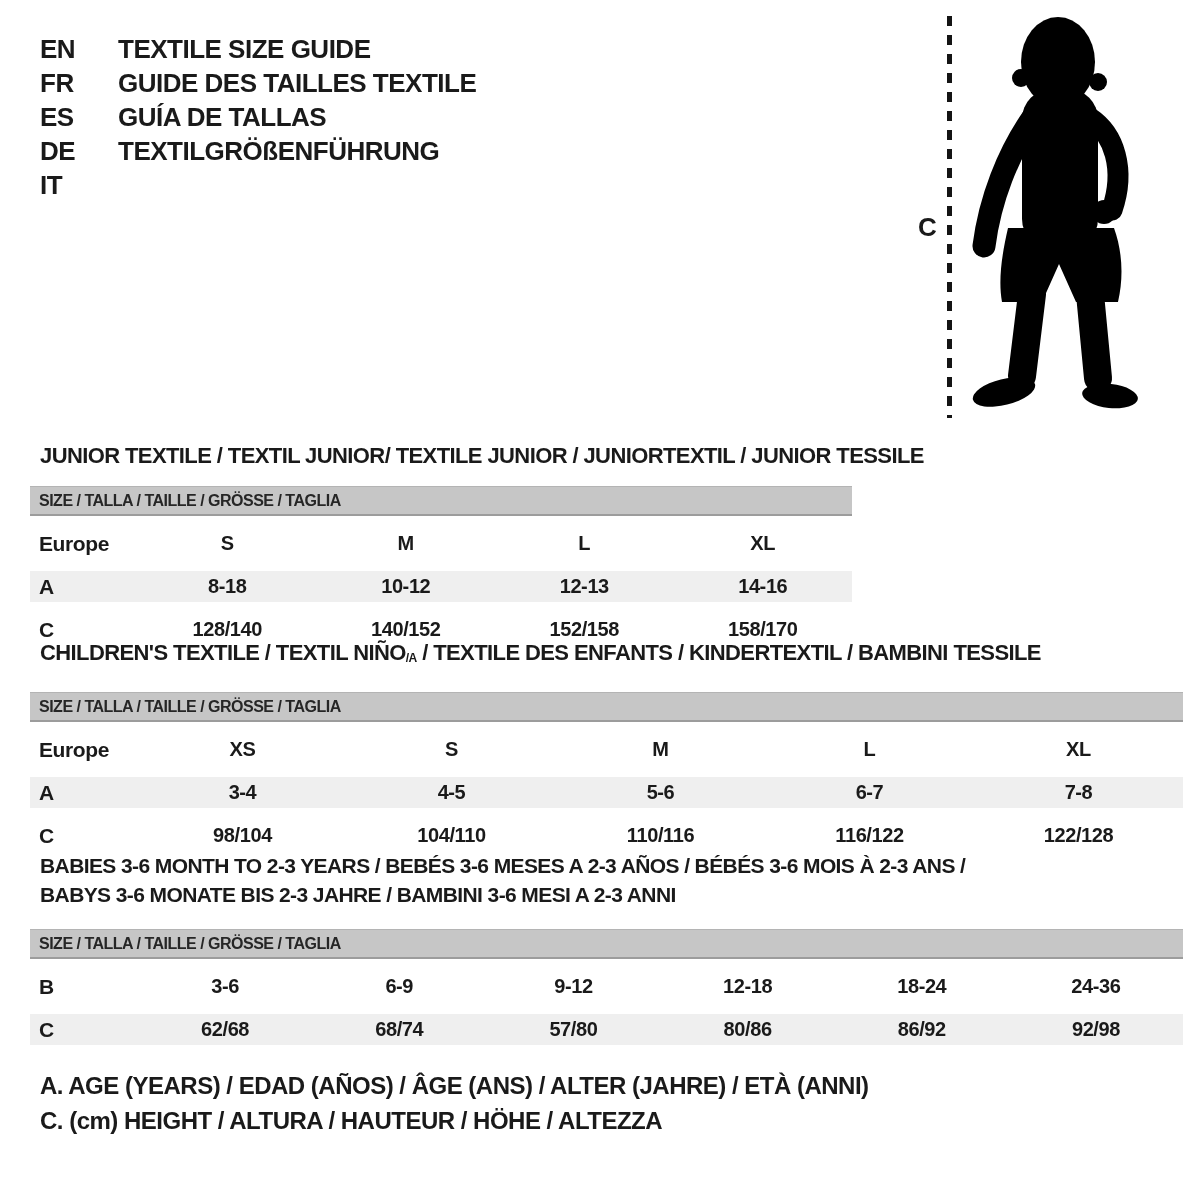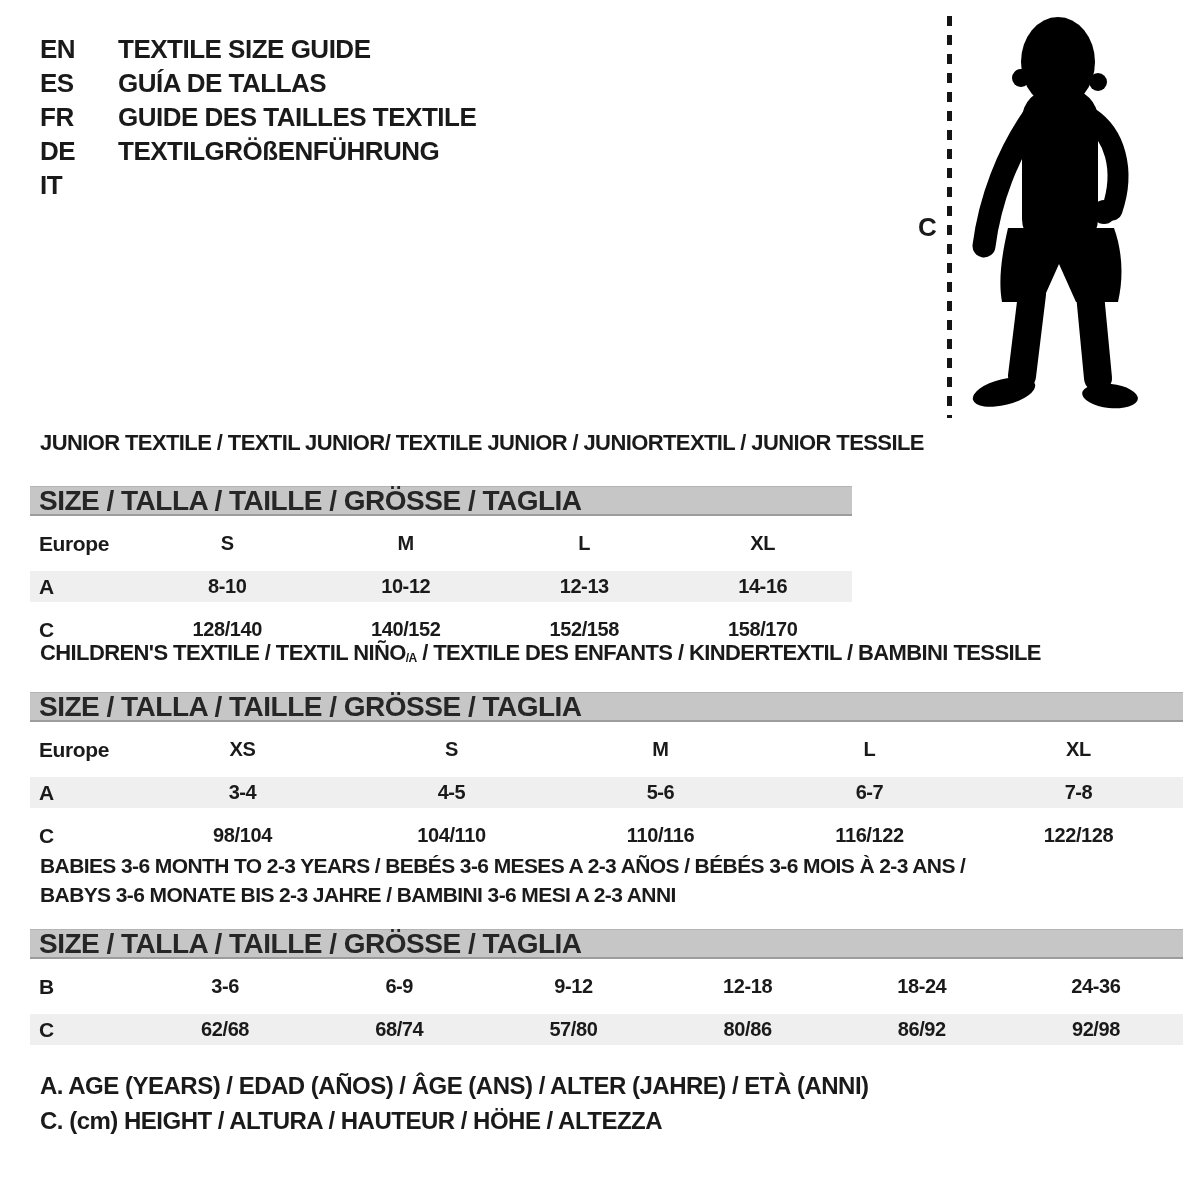--- a/index.html
+++ b/index.html
@@ -14,21 +14,21 @@
   .lang-code { width:78px; flex:0 0 78px; }
   
   .sec-title { font-size:22px; letter-spacing:-0.6px; white-space:nowrap; }
   .sub { font-size:0.55em; vertical-align:-0.18em; }
   .babies-title { font-size:21px; line-height:29px; letter-spacing:-0.6px; white-space:nowrap; }
   
   .size-table { position:absolute; }
   .thead {
     height:27px; line-height:27px; background:var(--table-header-bg,#c6c6c6);
     border-top:1px solid #b4b4b4; border-bottom:2px solid var(--table-header-border,#9c9c9c);
-    padding-left:9px; font-size:28px; letter-spacing:-0.5px; color:#262626;
+    padding-left:9px; font-size:16px; letter-spacing:-0.5px; color:#262626;
   }
   .trow { display:flex; height:31px; align-items:center; font-size:20px; letter-spacing:-0.4px;margin-top:12px; }
   .trow.shaded { background:var(--row-shaded-bg,#efefef); }
   .tlabel { flex:0 0 108px; width:108px; padding-left:9px; box-sizing:border-box; font-size:21px; }
   .tcell { flex:1 1 0; text-align:center; }
   
   .footnote { font-size:24px; line-height:35px; letter-spacing:-0.5px; white-space:nowrap; }
   
   .figure-c-label { font-size:26px; }
   .dashed-line {
@@ -40,26 +40,26 @@
 <body>
 
 <div class="page">
 
   <div class="abs" style="left:40px; top:32px;">
     <div class="lang-row">
       <span class="lang-code">EN</span>
       <span>TEXTILE SIZE GUIDE</span>
     </div>
     <div class="lang-row">
+      <span class="lang-code">FR</span>
+      <span>GUIDE DES TAILLES TEXTILE</span>
+    </div>
+    <div class="lang-row">
       <span class="lang-code">ES</span>
       <span>GUÍA DE TALLAS</span>
-    </div>
-    <div class="lang-row">
-      <span class="lang-code">FR</span>
-      <span>GUIDE DES TAILLES TEXTILE</span>
     </div>
     <div class="lang-row">
       <span class="lang-code">DE</span>
       <span>TEXTILGRÖßENFÜHRUNG</span>
     </div>
     <div class="lang-row">
       <span class="lang-code">IT</span>
     </div>
   </div>
 
@@ -77,33 +77,33 @@
       <circle cx="146" cy="198" r="12"></circle>
     </g>
     <g fill="none" stroke="#000000" stroke-linecap="round">
       <path d="M 74,105 C 50,140 32,185 26,232" stroke-width="23"></path>
       <path d="M 132,104 C 156,120 168,155 154,196" stroke-width="21"></path>
       <path d="M 74,280 L 64,362" stroke-width="28"></path>
       <path d="M 132,280 L 140,364" stroke-width="28"></path>
     </g>
   </svg>
 
-  <div class="abs sec-title" style="left:40px; top:430px;">JUNIOR TEXTILE / TEXTIL JUNIOR/ TEXTILE JUNIOR / JUNIORTEXTIL / JUNIOR TESSILE</div>
+  <div class="abs sec-title" style="left:40px; top:443px;">JUNIOR TEXTILE / TEXTIL JUNIOR/ TEXTILE JUNIOR / JUNIORTEXTIL / JUNIOR TESSILE</div>
   <div class="size-table" style="left:30px; top:486px; width:822px;">
     <div class="thead">SIZE / TALLA / TAILLE / GRÖSSE / TAGLIA</div>
     <div class="trow">
       <div class="tlabel">Europe</div>
       <div class="tcell">S</div>
       <div class="tcell">M</div>
       <div class="tcell">L</div>
       <div class="tcell">XL</div>
     </div>
     <div class="trow shaded">
       <div class="tlabel">A</div>
-      <div class="tcell">8-10</div>
+      <div class="tcell">8-18</div>
       <div class="tcell">10-12</div>
       <div class="tcell">12-13</div>
       <div class="tcell">14-16</div>
     </div>
     <div class="trow">
       <div class="tlabel">C</div>
       <div class="tcell">128/140</div>
       <div class="tcell">140/152</div>
       <div class="tcell">152/158</div>
       <div class="tcell">158/170</div>

